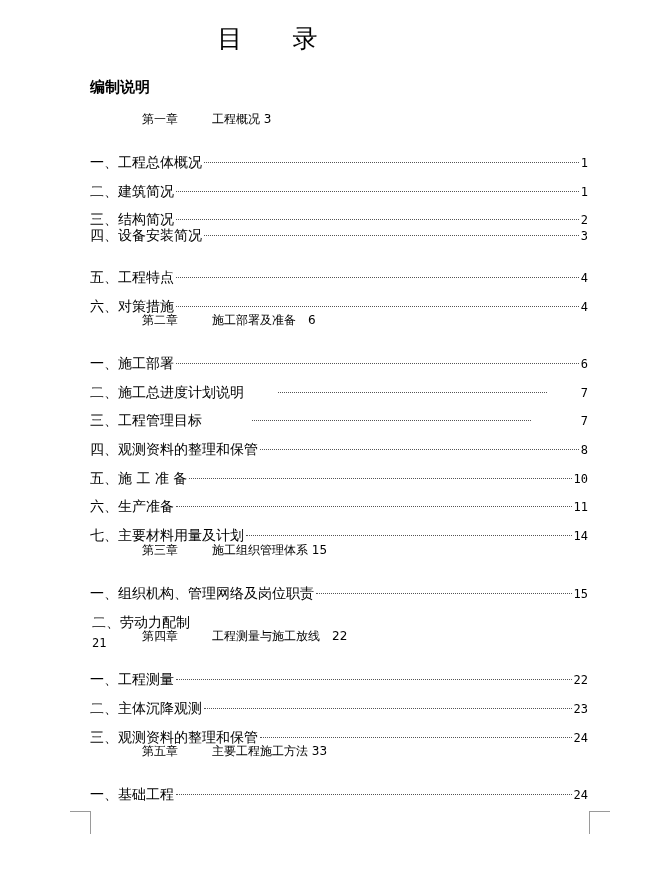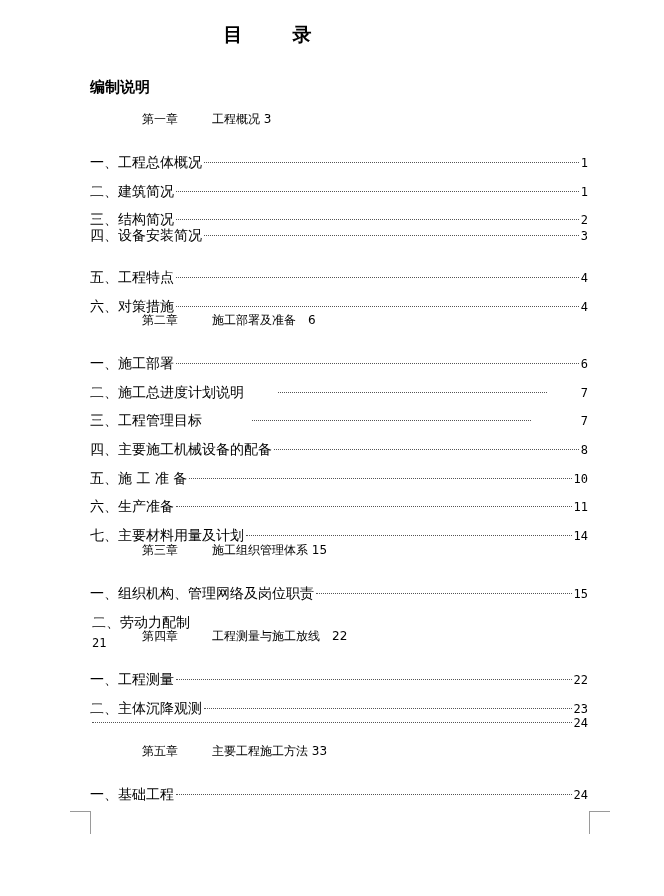--- a/index.html
+++ b/index.html
@@ -1,19 +1,19 @@
 <!DOCTYPE html>
 <html><head>
   <meta charset="utf-8">
   <style>
     html, body { margin: 0; padding: 0; background: #ffffff; }
     body { width: 664px; height: 896px; position: relative; overflow: hidden;
            font-family: "DejaVu Sans", "Liberation Sans", sans-serif; color: #000; }
     .title { position: absolute; top: 22px; left: 0; width: 535px; text-align: center;
-             font-size: 19px; font-weight: bold; letter-spacing: 0; }
+             font-size: 25px; font-weight: normal; letter-spacing: 0; }
     .title span { display: inline-block; }
     .title .gap { width: 50px; }
     .heading { position: absolute; left: 90px; top: 78px; font-size: 15px; font-weight: bold; }
     .line { position: absolute; height: 20px; line-height: 20px; white-space: nowrap; }
     .chapter { left: 142px; font-size: 12px; }
     .chapter .ch-num { display: inline-block; width: 70px; }
     .entry { left: 90px; width: 498px; display: flex; align-items: baseline; font-size: 14px; }
     .entry .label { flex: 0 0 auto; margin-top: 14px; }
     .entry .leader { flex: 1 1 auto; border-bottom: 1px dotted #555; margin: 0 2px; transform: translateY(-4px); }
     .entry .page { flex: 0 0 auto; font-size: 12px; font-family: "DejaVu Sans Mono", monospace; }
@@ -72,21 +72,21 @@
       <span class="label">二、施工总进度计划说明</span>
       <span class="leader"></span>
       <span class="page">7</span>
     </div>
     <div class="line entry" style="top: 396px; gap: 48px;">
       <span class="label">三、工程管理目标</span>
       <span class="leader"></span>
       <span class="page">7</span>
     </div>
     <div class="line entry" style="top: 425px;">
-      <span class="label">四、主要施工机械设备的配备</span>
+      <span class="label">四、观测资料的整理和保管</span>
       <span class="leader"></span>
       <span class="page">8</span>
     </div>
     <div class="line entry" style="top: 454px;">
       <span class="label">五、施 工 准 备</span>
       <span class="leader"></span>
       <span class="page">10</span>
     </div>
     <div class="line entry" style="top: 482px;">
       <span class="label">六、生产准备</span>
@@ -114,20 +114,21 @@
       <span class="label">一、工程测量</span>
       <span class="leader"></span>
       <span class="page">22</span>
     </div>
     <div class="line entry" style="top: 684px;">
       <span class="label">二、主体沉降观测</span>
       <span class="leader"></span>
       <span class="page">23</span>
     </div>
     <div class="line entry" style="top: 713px;">
+      <span class="label">三、观测资料的整理和保管</span>
       <span class="leader"></span>
       <span class="page">24</span>
     </div>
     <div class="line chapter" style="top: 741px;"><span class="ch-num">第五章</span><span>主要工程施工方法 33</span></div>
     <div class="line entry" style="top: 770px;">
       <span class="label">一、基础工程</span>
       <span class="leader"></span>
       <span class="page">24</span>
     </div>
   </div>

